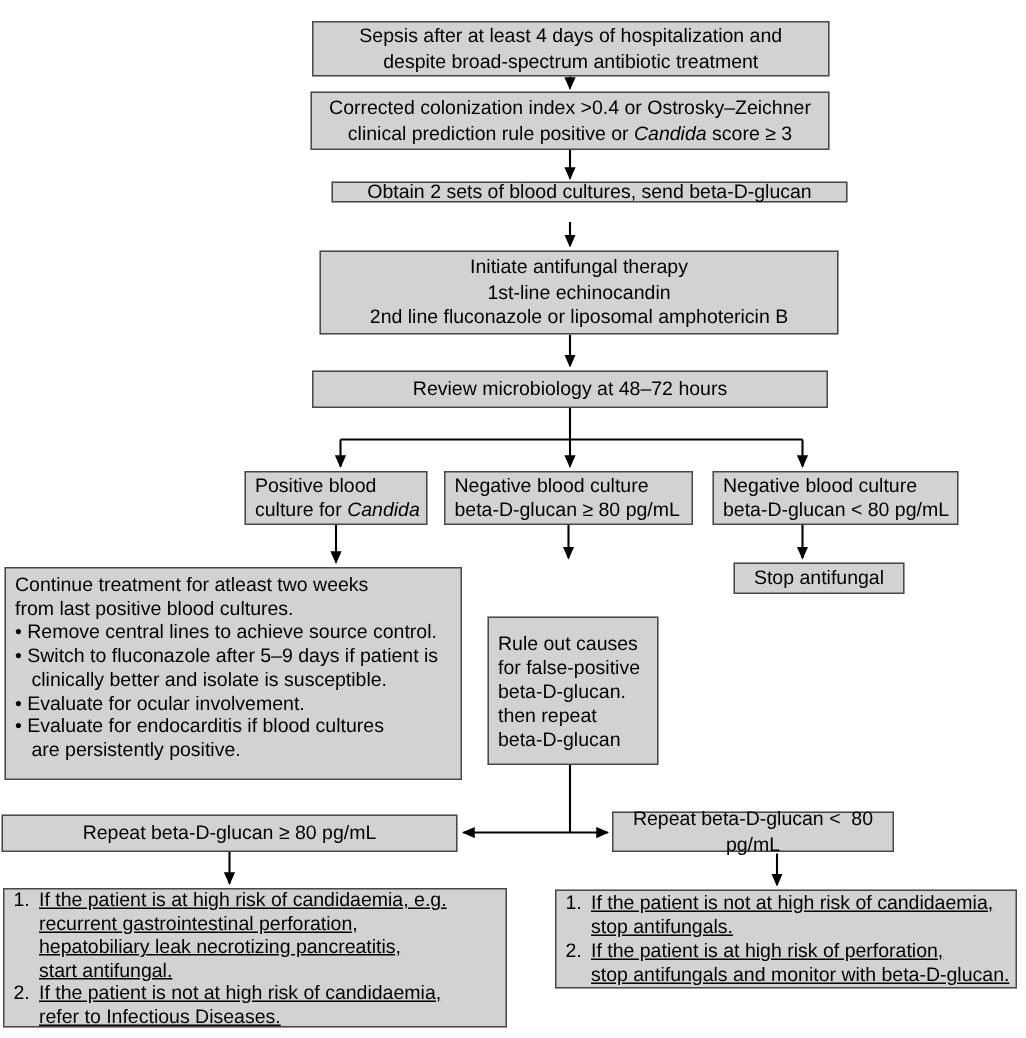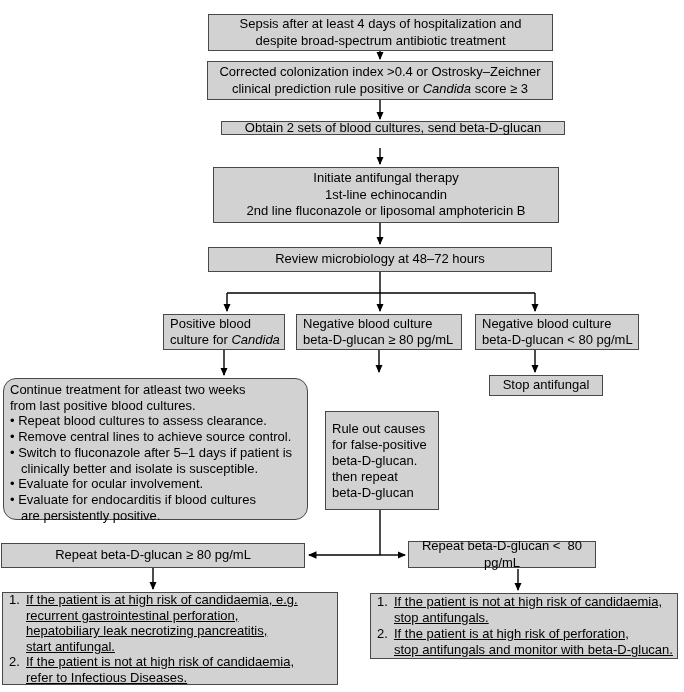--- a/index.html
+++ b/index.html
@@ -18,21 +18,21 @@
   .box.left { align-items:flex-start; text-align:left; padding-left:6px; padding-right:4px; }
   .pre { white-space:pre-wrap; }
   .bullets { list-style:none; margin:0; padding:0; }
   .bullets li {
     white-space:pre-wrap; padding-left:11px; text-indent:-11px;
   }
   .bullets li::before { content:"• "; }
   .num-item { display:flex; }
   .num-item .num { width:17px; flex:0 0 17px; }
   .num-item .itext { white-space:pre-wrap;text-decoration:underline; }
-  .tight { line-height:15.7px;border-radius:13px; }
+  .tight { line-height:15.7px; }
   .t16 { line-height:16px; }
   .t155 { line-height:15.5px; }
 </style>
 </head>
 <body>
 
 <div class="stage">
 
   <svg class="connectors" viewBox="0 0 684 692" xmlns="http://www.w3.org/2000/svg">
     <defs>
@@ -97,23 +97,22 @@
 
   <div class="box left" style="left:475px; top:314px; width:164px; height:36px;">
     <span class="pre">Negative blood culture
 beta-D-glucan &lt; 80 pg/mL</span>
   </div>
 
   <div class="box left tight" style="left:3px; top:378px; width:305px; height:142px; justify-content:flex-start; padding-top:3px;">
     <span class="pre">Continue treatment for atleast two weeks
 from last positive blood cultures.</span>
     <ul class="bullets">
-      <li>Repeat blood cultures to assess clearance.</li>
       <li>Remove central lines to achieve source control.</li>
-      <li>Switch to fluconazole after 5–1 days if patient is
+      <li>Switch to fluconazole after 5–9 days if patient is
 clinically better and isolate is susceptible.</li>
       <li>Evaluate for ocular involvement.</li>
       <li>Evaluate for endocarditis if blood cultures
 are persistently positive.</li>
     </ul>
   </div>
 
   <div class="box left t16" style="left:325px; top:375px; width:114px; height:99px;margin-top:36px;">
     <span class="pre">Rule out causes
 for false-positive

